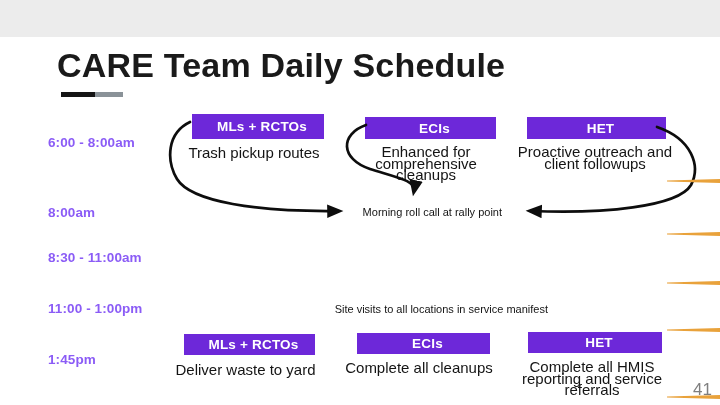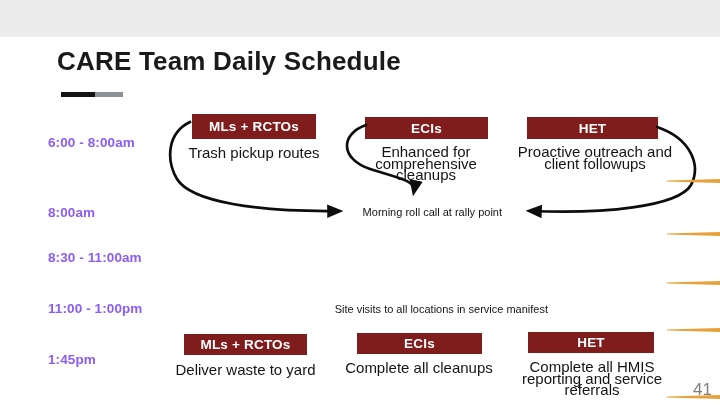--- a/index.html
+++ b/index.html
@@ -3,33 +3,33 @@
 <meta charset="utf-8">
 <style>
   html,body{margin:0;padding:0;background:#fff;}
   .slide{
     position:relative;width:720px;height:405px;background:#ffffff;
     font-family:"Liberation Sans",sans-serif;overflow:hidden;
   }
   .top-strip{position:absolute;left:0;top:0;width:720px;height:37px;background:#ECECEC;}
   .title{
     position:absolute;left:57px;top:46px;margin:0;
-    font-size:26px;font-weight:700;color:#1A1A1A;letter-spacing:.2px;white-space:nowrap;
+    font-size:34px;font-weight:700;color:#1A1A1A;letter-spacing:.2px;white-space:nowrap;
   }
   .title-rule{position:absolute;left:61px;top:92px;width:62px;height:5px;display:flex;}
   .title-rule .seg-dark{width:34px;height:5px;background:#141414;}
   .title-rule .seg-gray{width:28px;height:5px;background:#8A9298;}
   .time{
     position:absolute;left:48px;color:#8b5cf6;font-size:13.5px;font-weight:700;
     white-space:nowrap;letter-spacing:.1px;
   }
   .t1{top:135px}.t2{top:205px}.t3{top:250px}.t4{top:301px}.t5{top:352px}
   .hdr{
-    position:absolute;background:#7f1d1d;color:#FFFFFF;font-weight:700;font-size:13.5px;
-    display:flex;align-items:center;justify-content:center;text-align:center;letter-spacing:.2px;
+    position:absolute;background:#6d28d9;color:#FFFFFF;font-weight:700;font-size:13.5px;
+    display:flex;align-items:center;justify-content:center;text-align:center;letter-spacing:.2px;padding-left:8px;
   }
   .hdr-m1{left:192px;top:114px;width:124px;height:25px;}
   .hdr-m2{left:365px;top:117px;width:123px;height:22px;}
   .hdr-m3{left:527px;top:117px;width:131px;height:22px;}
   .hdr-a1{left:184px;top:334px;width:123px;height:21px;}
   .hdr-a2{left:357px;top:333px;width:125px;height:21px;}
   .hdr-a3{left:528px;top:332px;width:126px;height:21px;}
   .task{
     position:absolute;color:#141414;font-size:15px;line-height:11.5px;text-align:center;
   }

